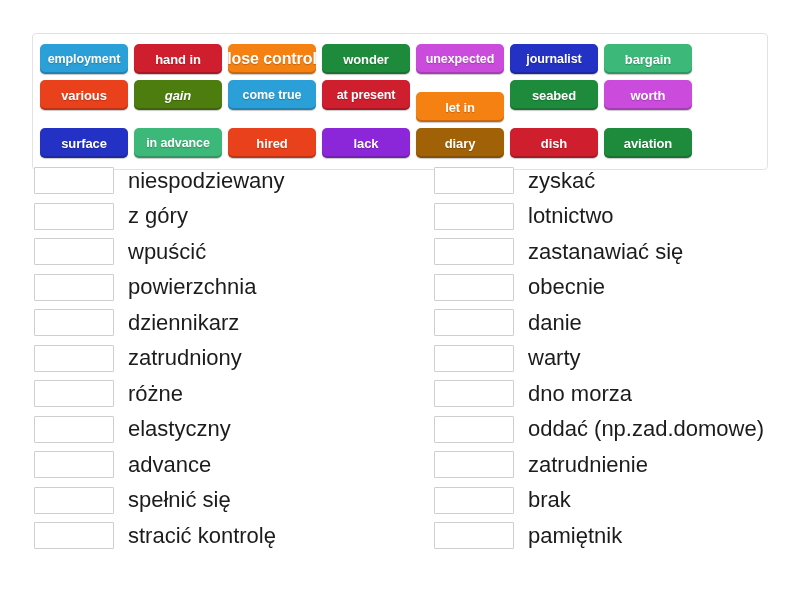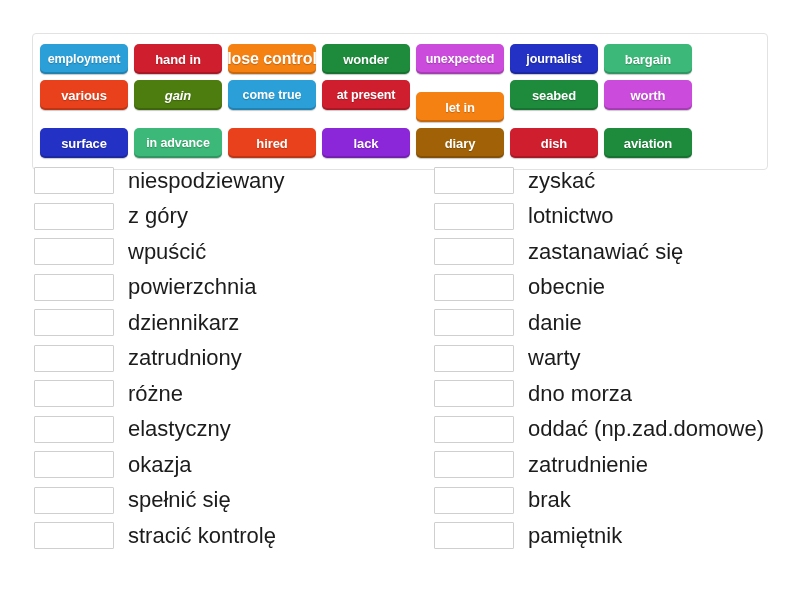--- a/index.html
+++ b/index.html
@@ -165,21 +165,21 @@
         <div class="answer-row">
           <div class="drop-slot"></div>
           <div class="answer-label">różne</div>
         </div>
         <div class="answer-row">
           <div class="drop-slot"></div>
           <div class="answer-label">elastyczny</div>
         </div>
         <div class="answer-row">
           <div class="drop-slot"></div>
-          <div class="answer-label">okazja</div>
+          <div class="answer-label">advance</div>
         </div>
         <div class="answer-row">
           <div class="drop-slot"></div>
           <div class="answer-label">spełnić się</div>
         </div>
         <div class="answer-row">
           <div class="drop-slot"></div>
           <div class="answer-label">stracić kontrolę</div>
         </div>
       </div>

